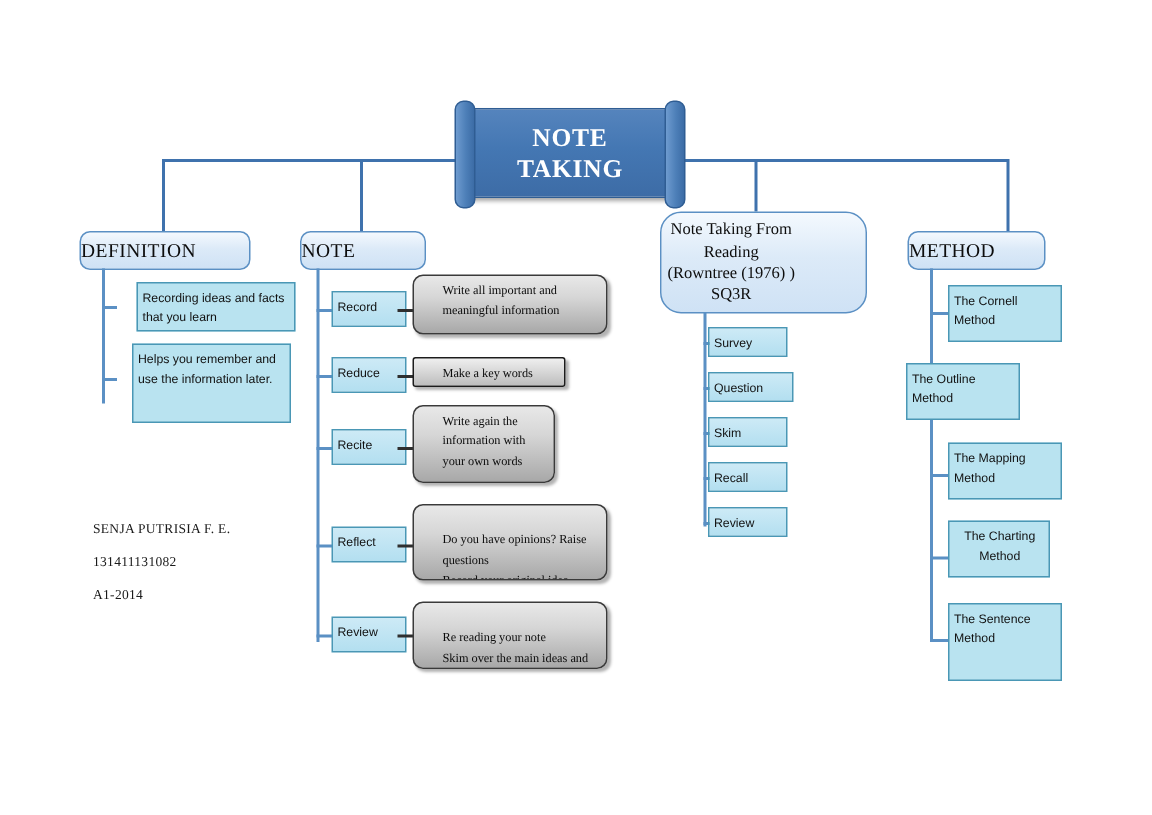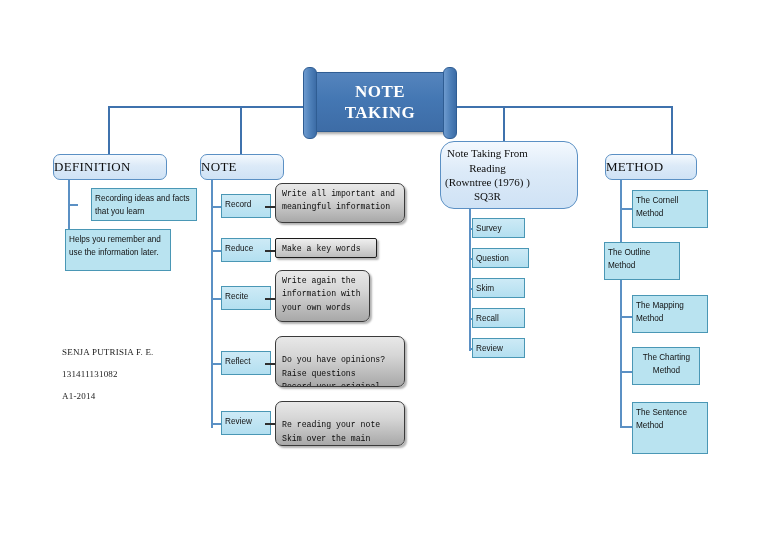--- a/index.html
+++ b/index.html
@@ -99,25 +99,25 @@
 
   
   .detail {
     position: absolute;
     background: linear-gradient(180deg,#e8e8e8 0%,#d6d6d6 38%,#a8a8a8 100%);
     border: 1px solid #3a3a3a;
     border-radius: 7px;
     color: #0b0b0b;
     font-size: 8.2px;
     line-height: 1.62;
-    padding: 3px 5px 2px 6px;
+    padding: 3px 5px 2px 19px;
     box-sizing: border-box;
     box-shadow: 2px 2px 2px rgba(0,0,0,.3);
     overflow: hidden;
-    font-family: Liberation Mono, monospace;
+    font-family: Liberation Serif, serif;
   }
   .detail.flat {
     border-radius: 2px;
     background: linear-gradient(180deg,#efefef 0%,#d9d9d9 45%,#bdbdbd 100%);
     border: 1px solid #1c1c1c;
   }
 
   
   .signature {
     position: absolute;
@@ -160,21 +160,21 @@
     <span>DEFINITION</span>
   </div>
 
   <div class="line v thin" style="left:68px; top:178px; height:91px;"></div>
   <div class="line h thin" style="left:68px; top:204px; width:10px;"></div>
   <div class="line h thin" style="left:68px; top:252px; width:10px;"></div>
 
   <div class="leaf" style="left:91px; top:188px; width:106px; height:33px;">
     <span>Recording ideas and facts that you learn</span>
   </div>
-  <div class="leaf" style="left:65px; top:229px; width:106px; height:42px;">
+  <div class="leaf" style="left:88px; top:229px; width:106px; height:53px;">
     <span>Helps you remember and use the information later.</span>
   </div>
 
   <div class="branch-head simple" style="left:200px; top:154px; width:82px; height:24px;">
     <span>NOTE</span>
   </div>
 
   <div class="line v thin" style="left:211px; top:178px; height:250px;"></div>
 
   <div class="line h thin" style="left:211px; top:206px; width:11px;"></div>

